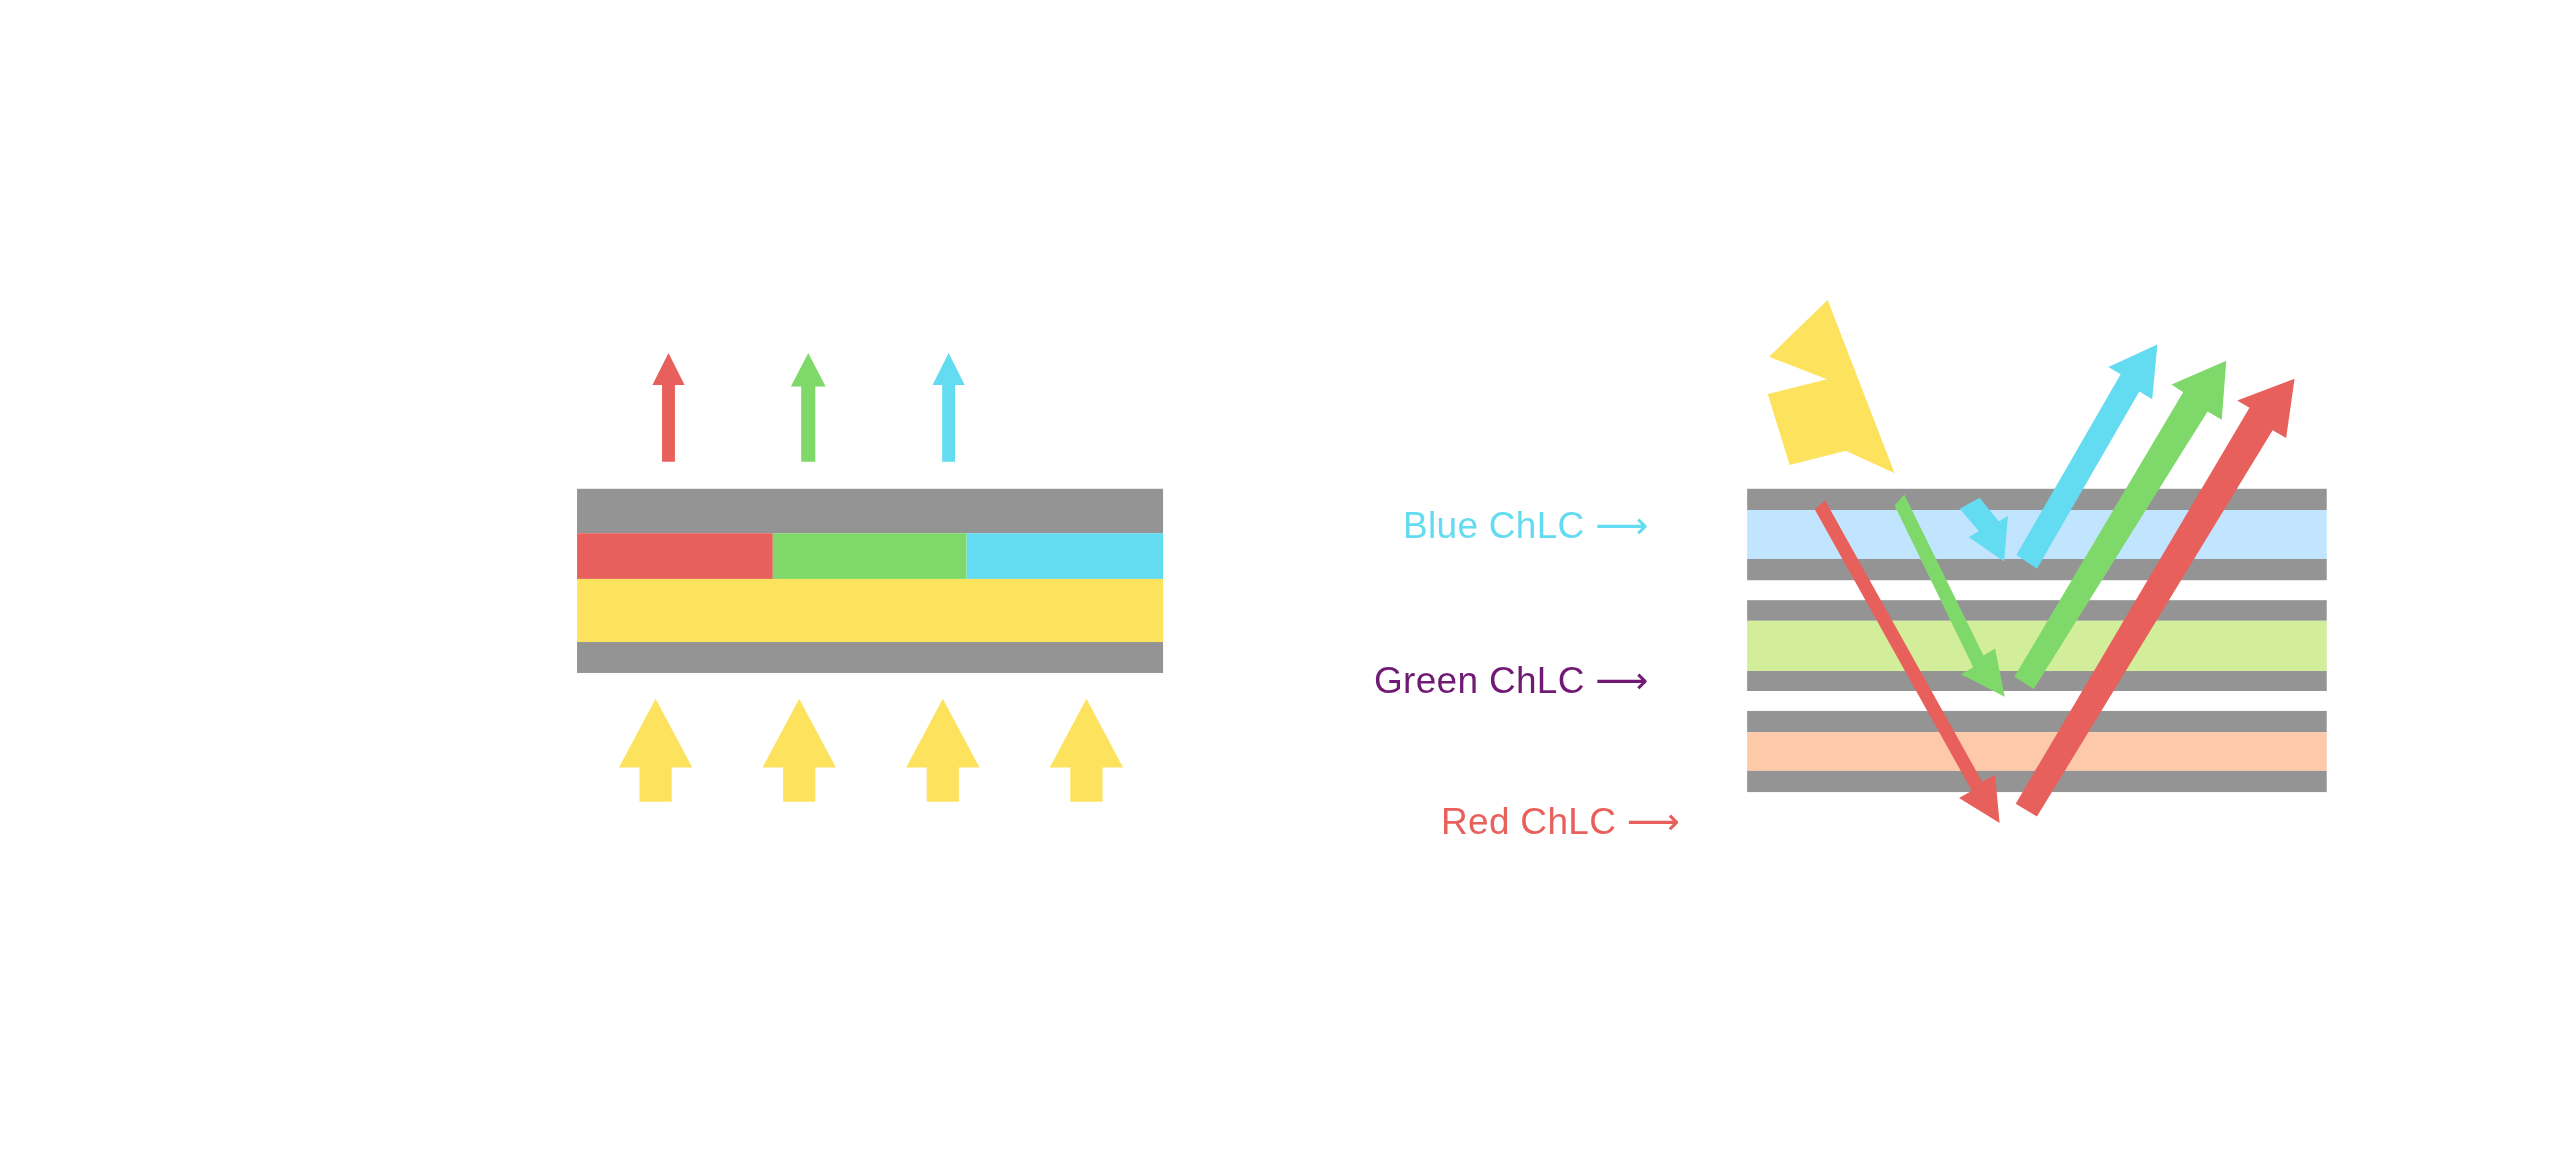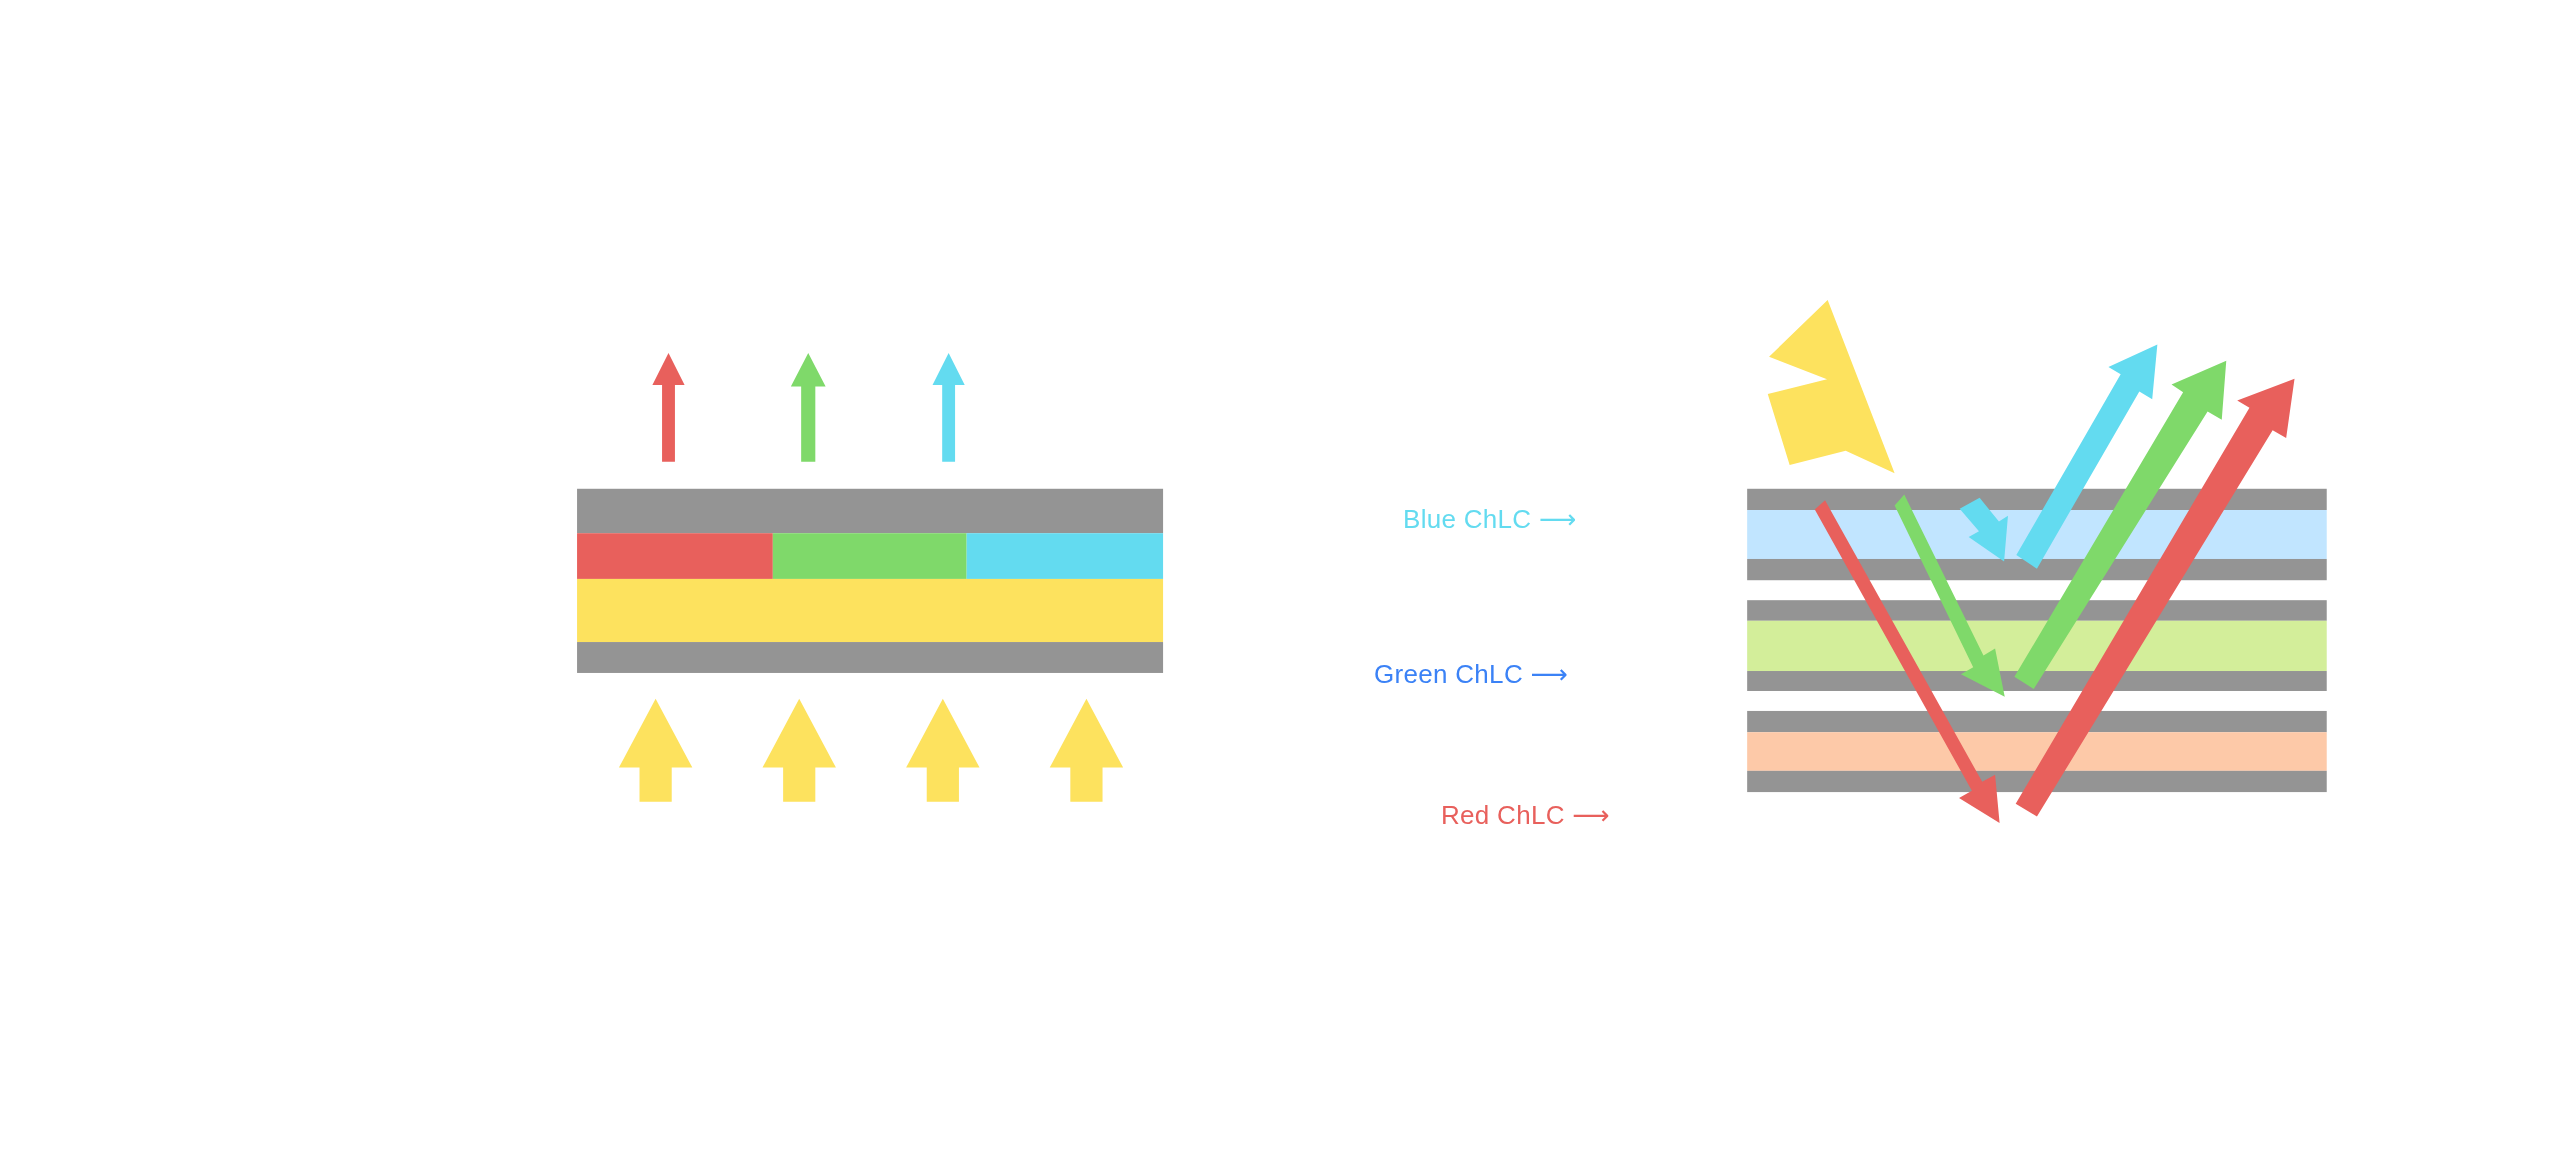--- a/index.html
+++ b/index.html
@@ -2,23 +2,23 @@
 <html style="font-size:10.3px"><head>
 <meta charset="utf-8">
 <title>ChLC Stack Diagram</title>
 <style>
   html,body{margin:0;padding:0;background:#ffffff;}
   body{width:2576px;height:1154px;position:relative;overflow:hidden;
        font-family:"Liberation Sans",sans-serif;}
   #stage{position:absolute;left:0;top:0;width:2576px;height:1154px;}
   svg#scene{position:absolute;left:0;top:0;width:2576px;height:1154px;display:block;}
   .lbl{position:absolute;font-family:"Liberation Sans",sans-serif;
-       font-size:26px;font-weight:400;white-space:nowrap;letter-spacing:0.3px;}
+       font-size:37px;font-weight:400;white-space:nowrap;letter-spacing:0.3px;}
   #lbl-blue{left:1403px;top:504px;color:#63DBF0;}
-  #lbl-green{left:1374px;top:659px;color:#3b82f6;}
+  #lbl-green{left:1374px;top:659px;color:#701a75;}
   #lbl-red{left:1423px;top:800px;color:#E8605C;margin-left:18px;}
 </style>
 </head>
 <body>
 
 <div id="stage">
 
   <svg id="scene" viewBox="0 0 4000 1792">
 
     <g>

